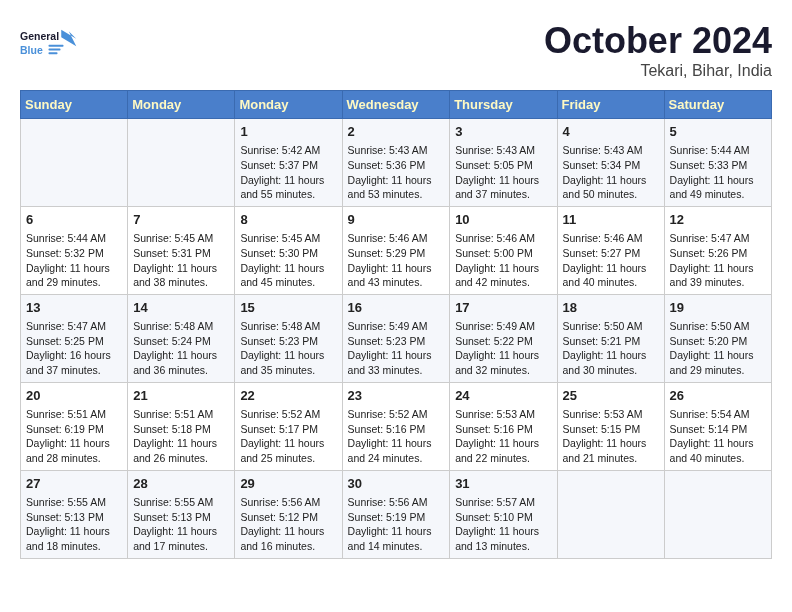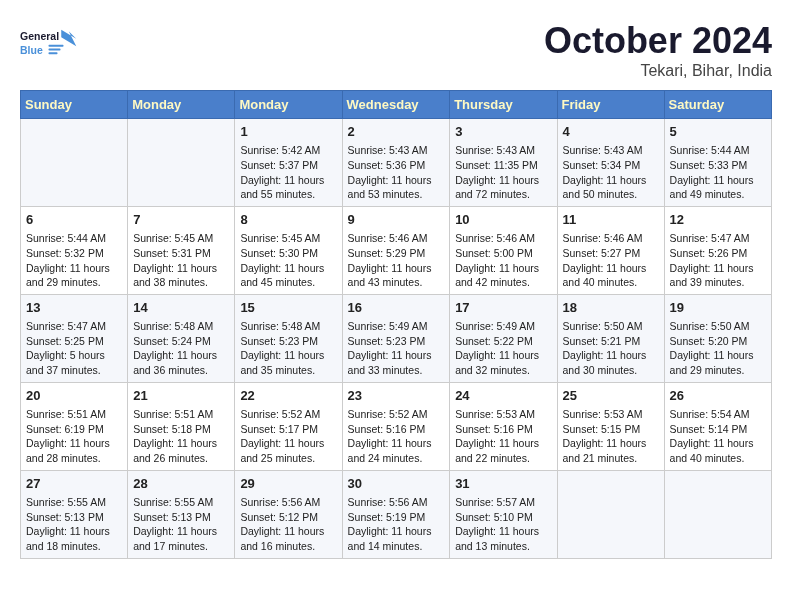--- a/index.html
+++ b/index.html
@@ -126,22 +126,22 @@
         </td>
         <td>
           <span class="day-number">2</span>
           <div>Sunrise: 5:43 AM</div>
           <div>Sunset: 5:36 PM</div>
           <div>Daylight: 11 hours and 53 minutes.</div>
         </td>
         <td>
           <span class="day-number">3</span>
           <div>Sunrise: 5:43 AM</div>
-          <div>Sunset: 11:35 PM</div>
-          <div>Daylight: 11 hours and 72 minutes.</div>
+          <div>Sunset: 5:05 PM</div>
+          <div>Daylight: 11 hours and 37 minutes.</div>
         </td>
         <td>
           <span class="day-number">4</span>
           <div>Sunrise: 5:43 AM</div>
           <div>Sunset: 5:34 PM</div>
           <div>Daylight: 11 hours and 50 minutes.</div>
         </td>
         <td>
           <span class="day-number">5</span>
           <div>Sunrise: 5:44 AM</div>
@@ -191,21 +191,21 @@
           <div>Sunrise: 5:47 AM</div>
           <div>Sunset: 5:26 PM</div>
           <div>Daylight: 11 hours and 39 minutes.</div>
         </td>
       </tr>
       <tr>
         <td>
           <span class="day-number">13</span>
           <div>Sunrise: 5:47 AM</div>
           <div>Sunset: 5:25 PM</div>
-          <div>Daylight: 5 hours and 37 minutes.</div>
+          <div>Daylight: 16 hours and 37 minutes.</div>
         </td>
         <td>
           <span class="day-number">14</span>
           <div>Sunrise: 5:48 AM</div>
           <div>Sunset: 5:24 PM</div>
           <div>Daylight: 11 hours and 36 minutes.</div>
         </td>
         <td>
           <span class="day-number">15</span>
           <div>Sunrise: 5:48 AM</div>

